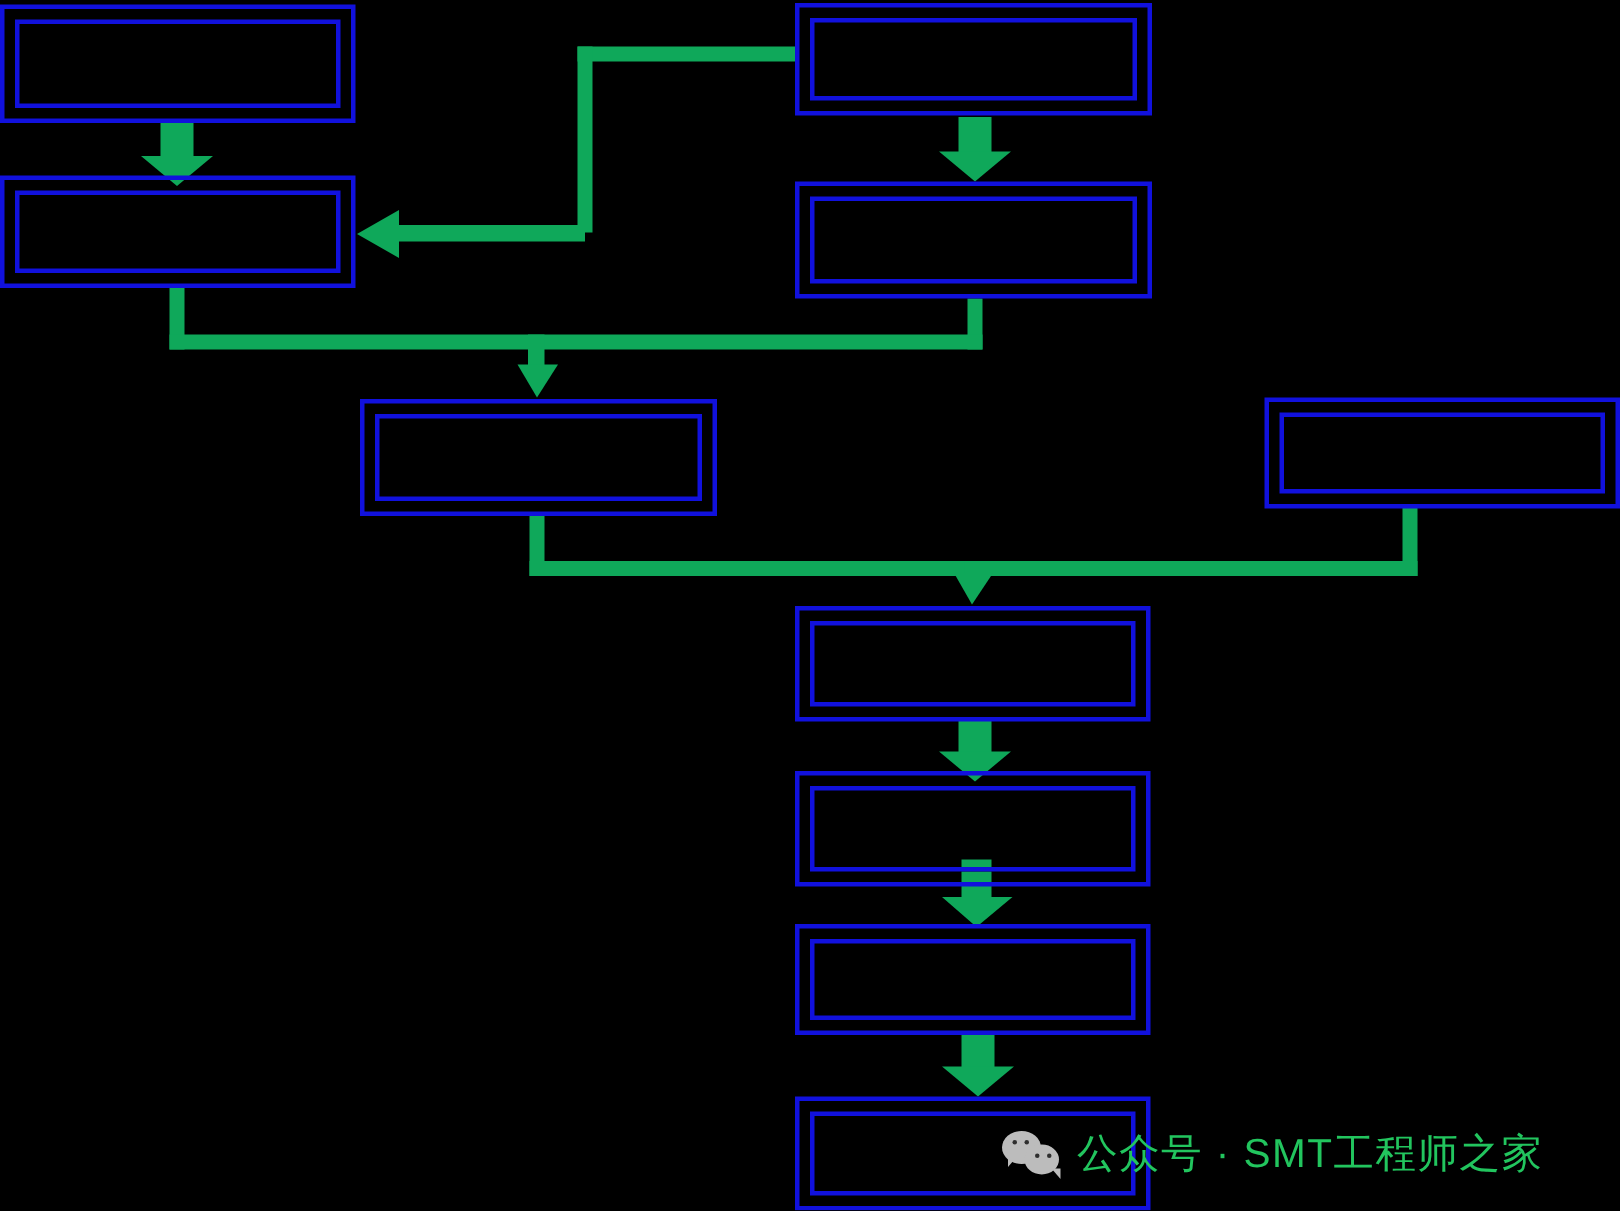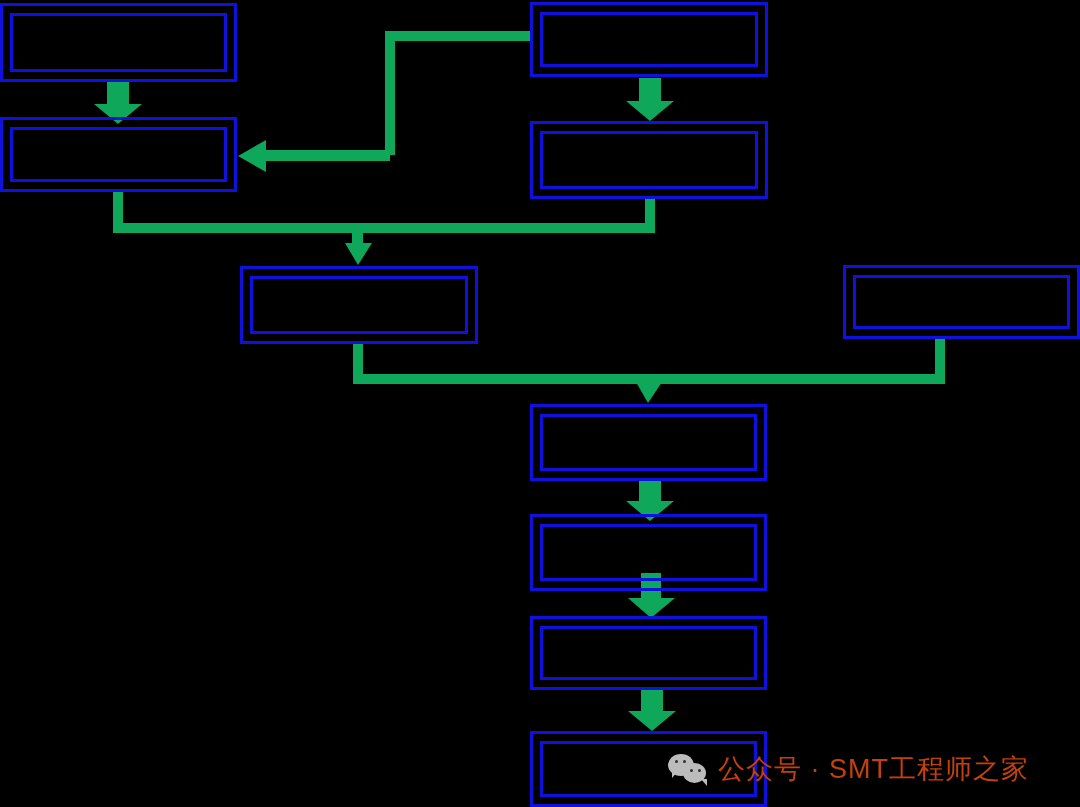--- a/index.html
+++ b/index.html
@@ -230,16 +230,16 @@
     <span class="wechat-icon">
       <span class="bub big"></span>
       <span class="tail1"></span>
       <span class="bub small"></span>
       <span class="tail2"></span>
       <span class="dot" style="left:7px;  top:8px;"></span>
       <span class="dot" style="left:15px; top:8px;"></span>
       <span class="dot" style="left:22px; top:17px;"></span>
       <span class="dot" style="left:30px; top:17px;"></span>
     </span>
-    <span class="wm-text" style="color: #c2410c;">公众号 · SMT工程师之家</span>
+    <span class="wm-text" style="color: #22c55e;">公众号 · SMT工程师之家</span>
   </div>
 
 </div>
 
 </body></html>

